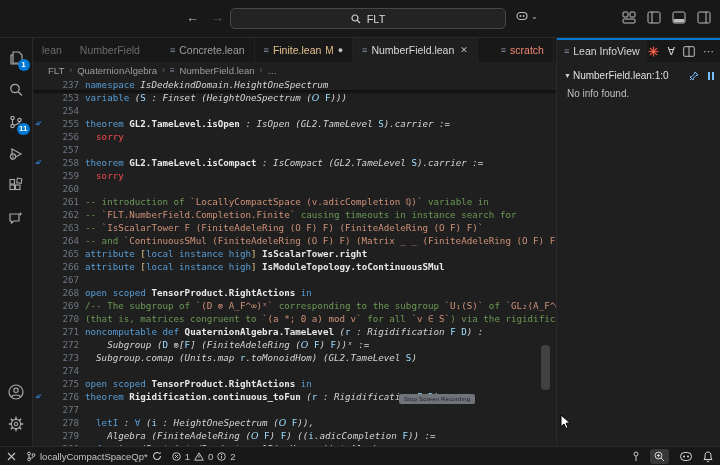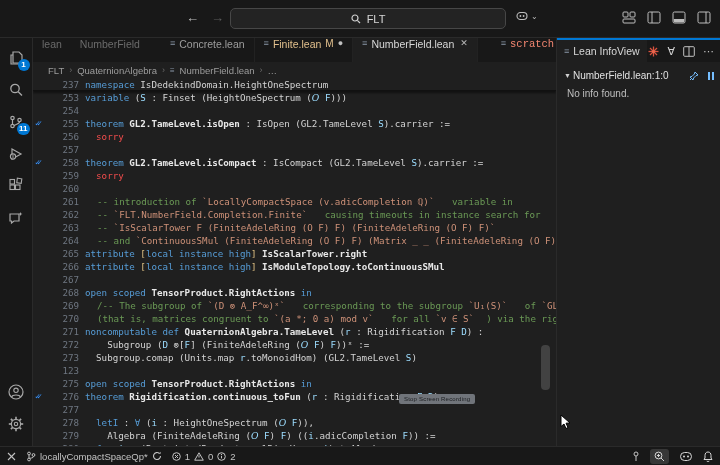--- a/index.html
+++ b/index.html
@@ -30,49 +30,49 @@
   .ab-item { position:relative; width:33px; height:32px; display:flex; align-items:center; justify-content:center; }
   .ab-item.first { margin-top:4px; }
   .ab-spacer { flex:1; }
   .ab-badge { position:absolute; right:3px; bottom:3px; min-width:12px; height:12px; padding:0 2px;
     background:#0078d4; color:#fff; font-size:8px; line-height:12px; text-align:center;
     border-radius:7px; font-weight:bold; }
 
   
   .editor-group { position:absolute; left:33px; top:38px; right:164px; bottom:19px; background:#1f1f1f; overflow:hidden; }
   .tab-bar { height:24px; background:#181818; display:flex; align-items:stretch; overflow:hidden; }
-  .tab { display:flex; align-items:flex-start; gap:4px; padding:0 9px; font-size:10.5px;
+  .tab { display:flex; align-items:center; gap:4px; padding:0 9px; font-size:10.5px;
     color:#9d9d9d; background:#181818; border-right:1px solid #222222; white-space:nowrap; }
   .tab .ficon { color:#8a97a8; font-size:9px; }
   .tab.dim { color:#6b6b6b; border-right:none; }
   .tab.active { background:#1f1f1f; color:#d8d8d8; }
   .tab.gold, .tab.gold .label { color:#e2c08d; }
-  .tab.red .label { color:#f48771;font-family:Liberation Mono, monospace; }
+  .tab.red .label { color:#f48771; }
   .git-m { color:#e2c08d; font-size:10px; }
   .dirty-dot { color:#c0c0c0; font-size:9px; }
   .close-x { color:#b9b9b9; font-size:9px; margin-left:2px; }
   .tab-overflow { display:flex; align-items:center; padding:0 7px; color:#ababab; font-size:11px; }
 
   .breadcrumb { height:16px; display:flex; align-items:center; gap:5px;
     padding-left:15px; font-size:9.5px; color:#9d9d9d; background:#1f1f1f; }
   .bc-sep { color:#6a6a6a; font-size:9px; }
   .bc-ficon { color:#8a97a8; font-size:8px; }
 
   .code-area { position:absolute; left:0; right:0; top:40px; bottom:0; overflow:hidden;
     font-family:"DejaVu Sans Mono", monospace; font-size:9.2px; }
   .code-line { position:relative; height:13px; line-height:13px; white-space:pre; }
   .code-line.sticky { background:#1f1f1f; box-shadow:0 2px 2px rgba(0,0,0,0.45); border-bottom:1px solid #111; }
   .lnum { position:absolute; left:6px; width:40px; text-align:right; color:#6e7681; }
   .gcheck { position:absolute; left:2px; color:#3794ff; font-size:8.5px; letter-spacing:-3px; }
   .ctext { position:absolute; left:52px; }
   .tk-k { color:#569cd6; }
-  .tk-t { color:#d4d4d4; }
+  .tk-t { color:#d4d4d4;font-style:italic; }
   .tk-v { color:#9cdcfe; }
   .tk-b { color:#e8e8e8; font-weight:bold;margin-top:47px; }
-  .tk-c { color:#6a9955;margin-left:12px; }
+  .tk-c { color:#6a9955; }
   .tk-s { color:#ce9178; }
   .tk-e { color:#f14c4c; }
   .tk-g { color:#dfc184; }
   .tk-o { color:#9cdcfe; font-style:italic; font-family:"DejaVu Serif", serif; }
   .scroll-thumb { position:absolute; right:6px; top:267px; width:9px; height:45px;
     background:#424242; border-radius:4px; }
 
   
   .infoview { position:absolute; right:0; top:38px; width:164px; bottom:19px;
     background:#1f1f1f; border-left:1px solid #2a2a2a; }
@@ -276,21 +276,21 @@
         <div class="code-line"><span class="lnum">264</span><span class="ctext"><span class="tk-c">-- and </span><span class="tk-s">`ContinuousSMul (FiniteAdeleRing (O F) F) (Matrix _ _ (FiniteAdeleRing (O F) F)`</span></span></div>
         <div class="code-line"><span class="lnum">265</span><span class="ctext"><span class="tk-k">attribute</span><span class="tk-t"> </span><span class="tk-g">[</span><span class="tk-k">local instance high</span><span class="tk-g">]</span><span class="tk-b"> IsScalarTower.right</span></span></div>
         <div class="code-line"><span class="lnum">266</span><span class="ctext"><span class="tk-k">attribute</span><span class="tk-t"> </span><span class="tk-g">[</span><span class="tk-k">local instance high</span><span class="tk-g">]</span><span class="tk-b"> IsModuleTopology.toContinuousSMul</span></span></div>
         <div class="code-line"><span class="lnum">267</span><span class="ctext"></span></div>
         <div class="code-line"><span class="lnum">268</span><span class="ctext"><span class="tk-k">open</span><span class="tk-t"> </span><span class="tk-k">scoped</span><span class="tk-b"> TensorProduct.RightActions</span><span class="tk-t"> </span><span class="tk-k">in</span></span></div>
         <div class="code-line"><span class="lnum">269</span><span class="ctext"><span class="tk-c">/-- The subgroup of </span><span class="tk-s">`(D ⊗ A_F^∞)ˣ`</span><span class="tk-c"> corresponding to the subgroup </span><span class="tk-s">`U₁(S)`</span><span class="tk-c"> of </span><span class="tk-s">`GL₂(A_F^∞)`</span></span></div>
         <div class="code-line"><span class="lnum">270</span><span class="ctext"><span class="tk-c">(that is, matrices congruent to </span><span class="tk-s">`(a *; 0 a) mod v`</span><span class="tk-c"> for all </span><span class="tk-s">`v ∈ S`</span><span class="tk-c">) via the rigidification</span></span></div>
         <div class="code-line"><span class="lnum">271</span><span class="ctext"><span class="tk-k">noncomputable</span><span class="tk-t"> </span><span class="tk-k">def</span><span class="tk-b"> QuaternionAlgebra.TameLevel</span><span class="tk-t"> (</span><span class="tk-v">r</span><span class="tk-t"> : Rigidification </span><span class="tk-v">F D</span><span class="tk-t">) :</span></span></div>
         <div class="code-line"><span class="lnum">272</span><span class="ctext"><span class="tk-t">    Subgroup (</span><span class="tk-v">D</span><span class="tk-t"> ⊗[</span><span class="tk-v">F</span><span class="tk-t">] (FiniteAdeleRing (</span><span class="tk-o">O</span><span class="tk-t"> </span><span class="tk-v">F</span><span class="tk-t">) </span><span class="tk-v">F</span><span class="tk-t">))ˣ :=</span></span></div>
         <div class="code-line"><span class="lnum">273</span><span class="ctext"><span class="tk-t">  Subgroup.comap (Units.map </span><span class="tk-v">r</span><span class="tk-t">.toMonoidHom) (GL2.TameLevel </span><span class="tk-v">S</span><span class="tk-t">)</span></span></div>
-        <div class="code-line"><span class="lnum">123</span><span class="ctext"></span></div>
+        <div class="code-line"><span class="lnum">274</span><span class="ctext"></span></div>
         <div class="code-line"><span class="lnum">275</span><span class="ctext"><span class="tk-k">open</span><span class="tk-t"> </span><span class="tk-k">scoped</span><span class="tk-b"> TensorProduct.RightActions</span><span class="tk-t"> </span><span class="tk-k">in</span></span></div>
         <div class="code-line"><span class="gcheck">✓✓</span><span class="lnum">276</span><span class="ctext"><span class="tk-k">theorem</span><span class="tk-b"> Rigidification.continuous_toFun</span><span class="tk-t"> (</span><span class="tk-v">r</span><span class="tk-t"> : Rigidification </span><span class="tk-v">F D</span><span class="tk-t">) :</span></span></div>
         <div class="code-line"><span class="lnum">277</span></div>
         <div class="code-line"><span class="lnum">278</span><span class="ctext"><span class="tk-t">  </span><span class="tk-k">letI</span><span class="tk-t"> : </span><span class="tk-k">∀</span><span class="tk-t"> (</span><span class="tk-v">i</span><span class="tk-t"> : HeightOneSpectrum (</span><span class="tk-o">O</span><span class="tk-t"> </span><span class="tk-v">F</span><span class="tk-t">)),</span></span></div>
         <div class="code-line"><span class="lnum">279</span><span class="ctext"><span class="tk-t">    Algebra (FiniteAdeleRing (</span><span class="tk-o">O</span><span class="tk-t"> </span><span class="tk-v">F</span><span class="tk-t">) </span><span class="tk-v">F</span><span class="tk-t">) ((</span><span class="tk-v">i</span><span class="tk-t">.adicCompletion </span><span class="tk-v">F</span><span class="tk-t">)) :=</span></span></div>
         <div class="code-line"><span class="lnum">280</span><span class="ctext"><span class="tk-t">  </span><span class="tk-k">fun</span><span class="tk-t"> </span><span class="tk-v">i</span><span class="tk-t"> ↦ (RestrictedProduct.evalRingHom _ </span><span class="tk-v">i</span><span class="tk-t">).toAlgebra</span></span></div>
       </div>
     <div class="scroll-thumb"></div>
   </div>
 </div>

